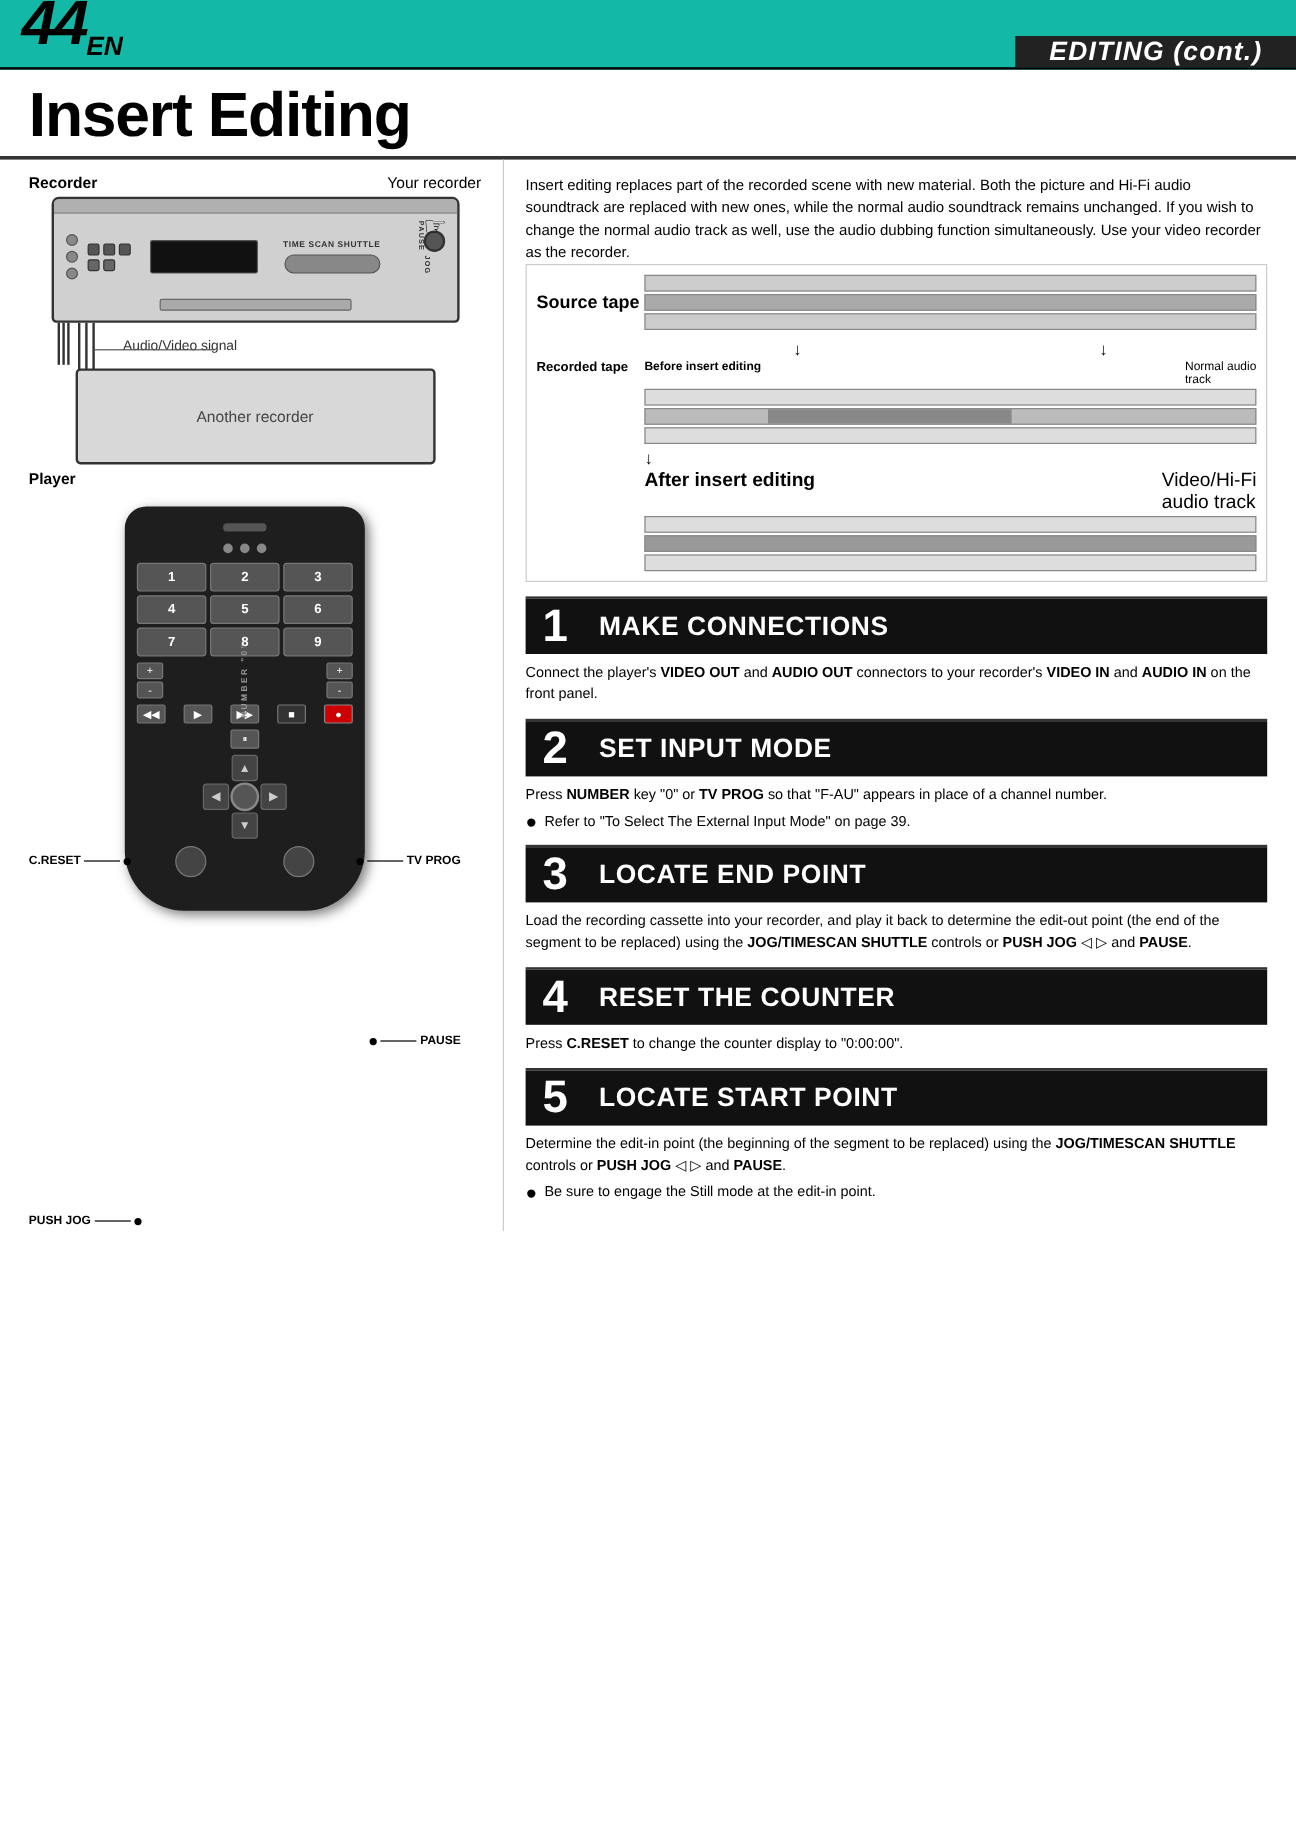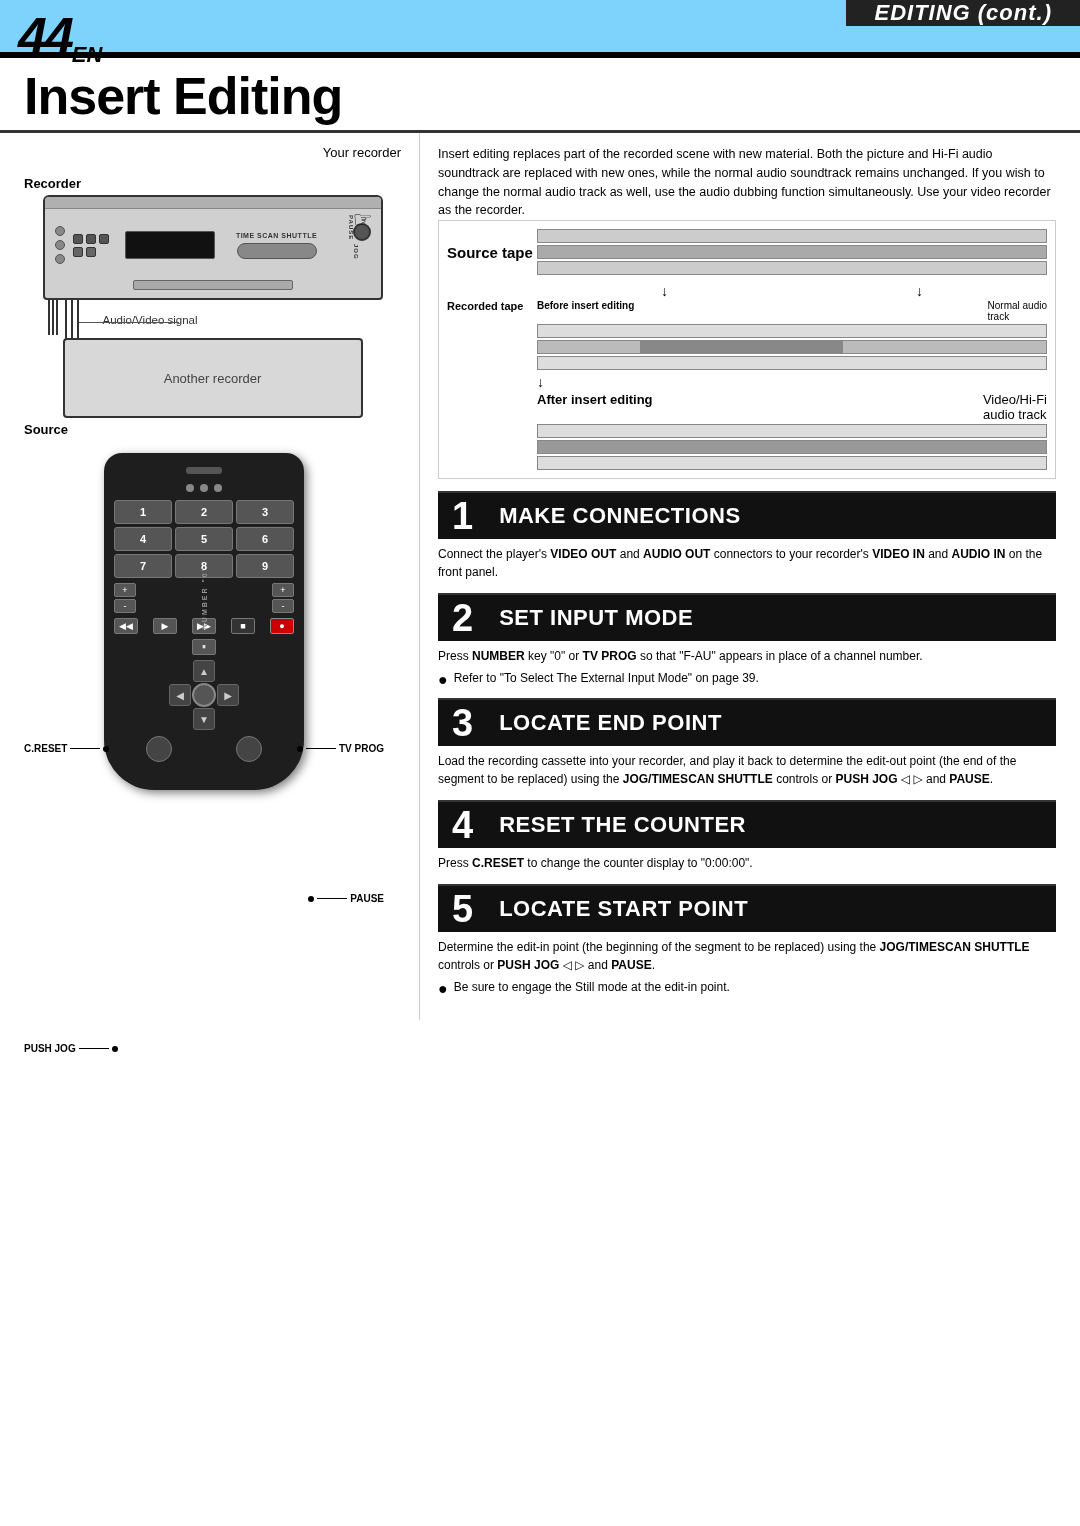--- a/index.html
+++ b/index.html
@@ -8,23 +8,23 @@
       background: #fff;
       width: 1080px;
       min-height: 1526px;
       position: relative;
       overflow-x: hidden;
     }
 
     
     .header {
       display: flex;
-      align-items: flex-start;
-      background: #7dd3fc;
-      border-bottom: 6px solid #000000;
+      align-items: flex-end;
+      background: #14b8a6;
+      border-bottom: 2px solid #000000;
       height: 58px;
     }
     .header-left {
       display: flex;
       align-items: center;
       padding: 0 18px;
       flex: 1;
     }
     .page-number {
       font-size: 52px;
@@ -95,21 +95,20 @@
       line-height: 1.4;
     }
     .notice-box strong {
       font-weight: 900;
     }
 
     
     .diagram-label-bold {
       font-size: 13px;
       font-weight: 900;
-      margin-top: 31px;
     }
     .diagram-label {
       font-size: 13px;
       font-weight: 400;
     }
     .recorder-labels {
       display: flex;
       justify-content: space-between;
       margin-bottom: 4px;
       font-size: 13px;
@@ -274,21 +273,21 @@
 
         <div style="position:absolute; left:60px; top:14px; font-size:11.5px; color:#333;">Audio/Video signal</div>
 
         <div style="position:absolute; left:36px; top:22px; width:100px; height:1px; background:#555;"></div>
       </div>
 
       <div style="width:300px; min-height:80px; border:2px solid #333; border-radius:4px; background:#d8d8d8; position:relative; margin:0 auto; display:flex; align-items:center; justify-content:center;">
         <span style="font-size:13px; color:#444;">Another recorder</span>
       </div>
 
-      <div style="font-size:13px; font-weight:900; margin-top:4px;">Source</div>
+      <div style="font-size:13px; font-weight:900; margin-top:4px;">Player</div>
     </div>
 
     <div style="position:relative; width:360px; margin-top:16px;">
 
       <div style="width:200px; margin:0 auto; background:#1e1e1e; border-radius:18px 18px 50px 50px; padding:14px 10px 28px 10px; position:relative; box-shadow:3px 3px 10px rgba(0,0,0,0.5);">
 
         <div style="width:36px; height:7px; background:#555; border-radius:3px; margin:0 auto 10px auto;"></div>
 
         <div style="display:flex; justify-content:center; gap:6px; margin-bottom:8px;">
           <div style="width:8px;height:8px;border-radius:50%;background:#888;"></div>
@@ -415,21 +414,21 @@
           <div style="display:flex; flex-direction:column; gap:2px; margin-bottom:4px;">
             <div style="height:14px; background:#ddd; border:1px solid #888;"></div>
             <div style="height:14px; background:#bbb; border:1px solid #888; position:relative;">
               <div style="position:absolute; left:20%; top:0; width:40%; height:100%; background:#888;"></div>
             </div>
             <div style="height:14px; background:#ddd; border:1px solid #888;"></div>
           </div>
 
           <div style="text-align:left; font-size:14px; margin-bottom:2px;">↓</div>
 
-          <div style="display:flex; justify-content:space-between; font-size:13px; margin-bottom:2px;">
+          <div style="display:flex; justify-content:space-between; font-size:16px; margin-bottom:2px;">
             <span style="font-weight:900;">After insert editing</span>
             <span>
               <span>Video/Hi-Fi</span><br>
               <span>audio track</span>
             </span>
           </div>
 
           <div style="display:flex; flex-direction:column; gap:2px;">
             <div style="height:14px; background:#ddd; border:1px solid #888;"></div>
             <div style="height:14px; background:#999; border:1px solid #888;"></div>

